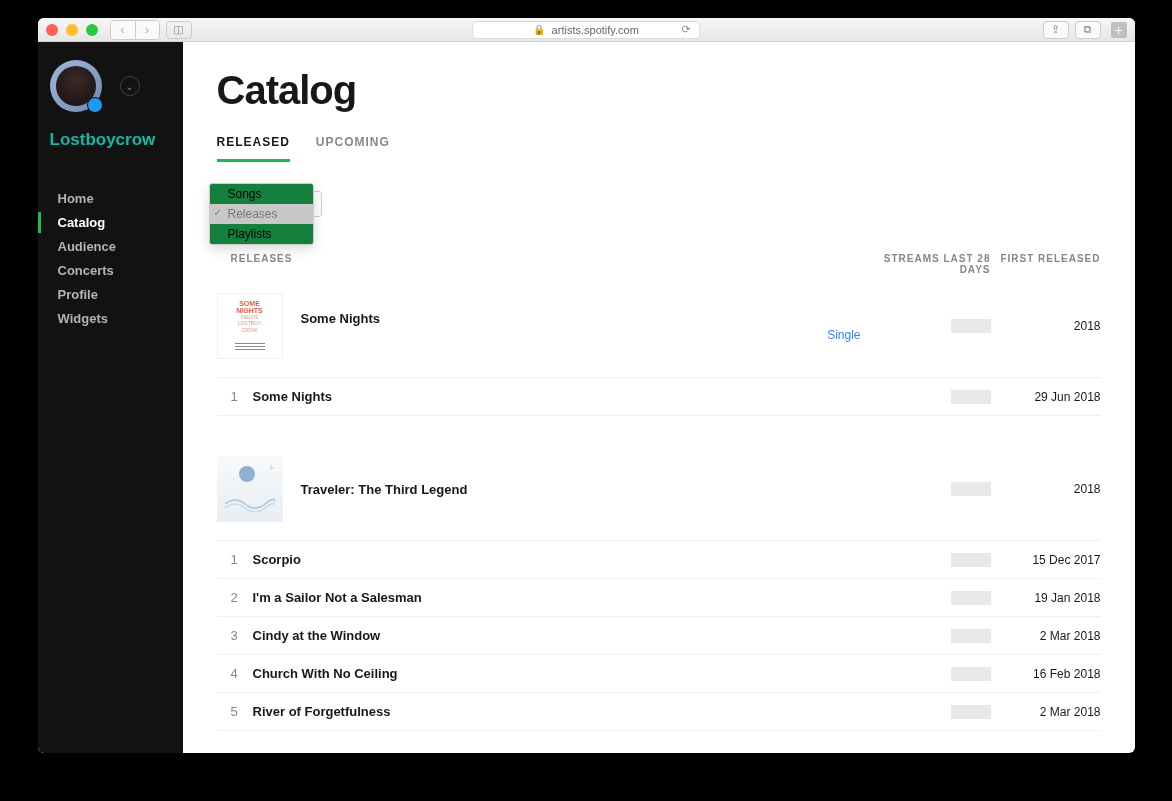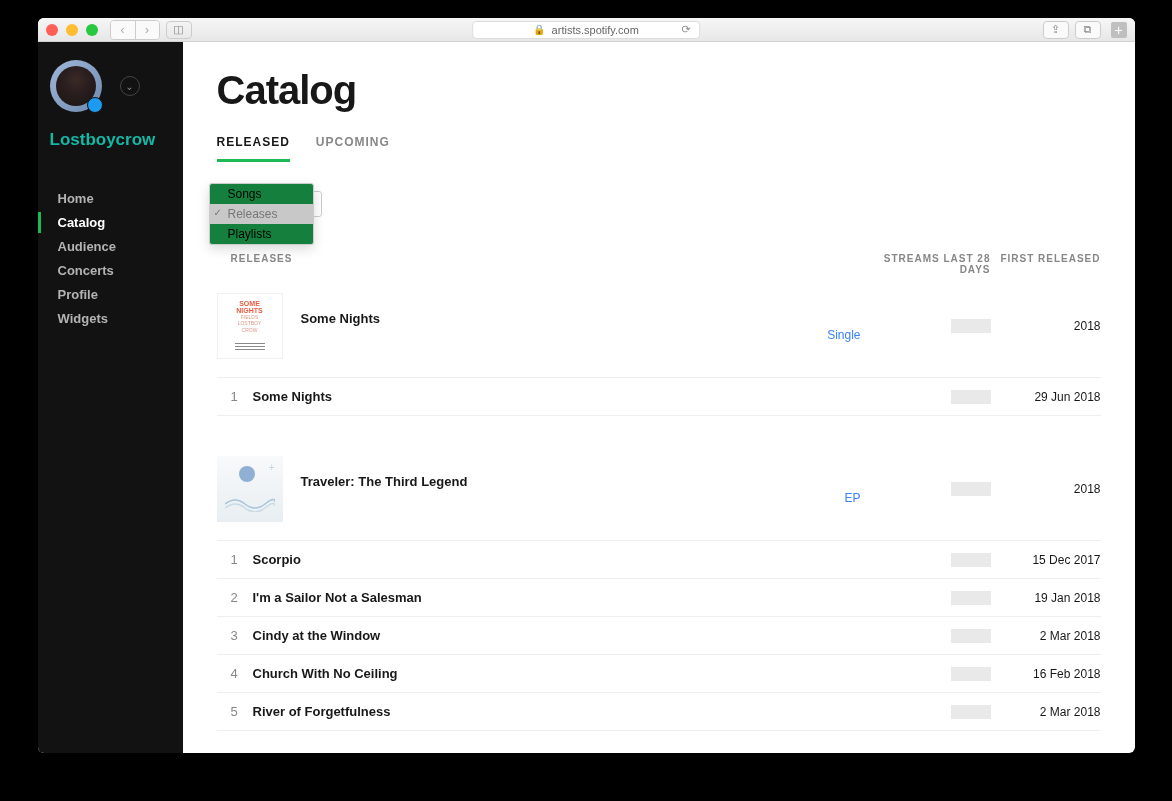--- a/index.html
+++ b/index.html
@@ -177,21 +177,20 @@
         <div class="cover cover2">
           <div class="circ"></div>
             <div class="plus">+</div>
           <div class="wave"><svg viewBox="0 0 50 22">
                 <path d="M0 14 Q10 6 20 14 T40 14 T50 12" stroke="#a9c4da" stroke-width="1.5" fill="none"></path>
                 <path d="M0 18 Q10 10 20 18 T40 18 T50 16" stroke="#c9dae7" stroke-width="1.5" fill="none"></path>
               </svg></div>
         </div>
         <div class="rel-meta">
           <div class="rel-title">Traveler: The Third Legend</div>
-          <div class="rel-type">EP</div>
         </div>
         <div class="col-streams">
             <div class="stream-ph"></div>
           </div>
         <div class="col-date">2018</div>
       </div>
       <div class="track-row">
         <div class="track-num">1</div>
         <div class="track-title">Scorpio</div>
         <div class="col-streams">

